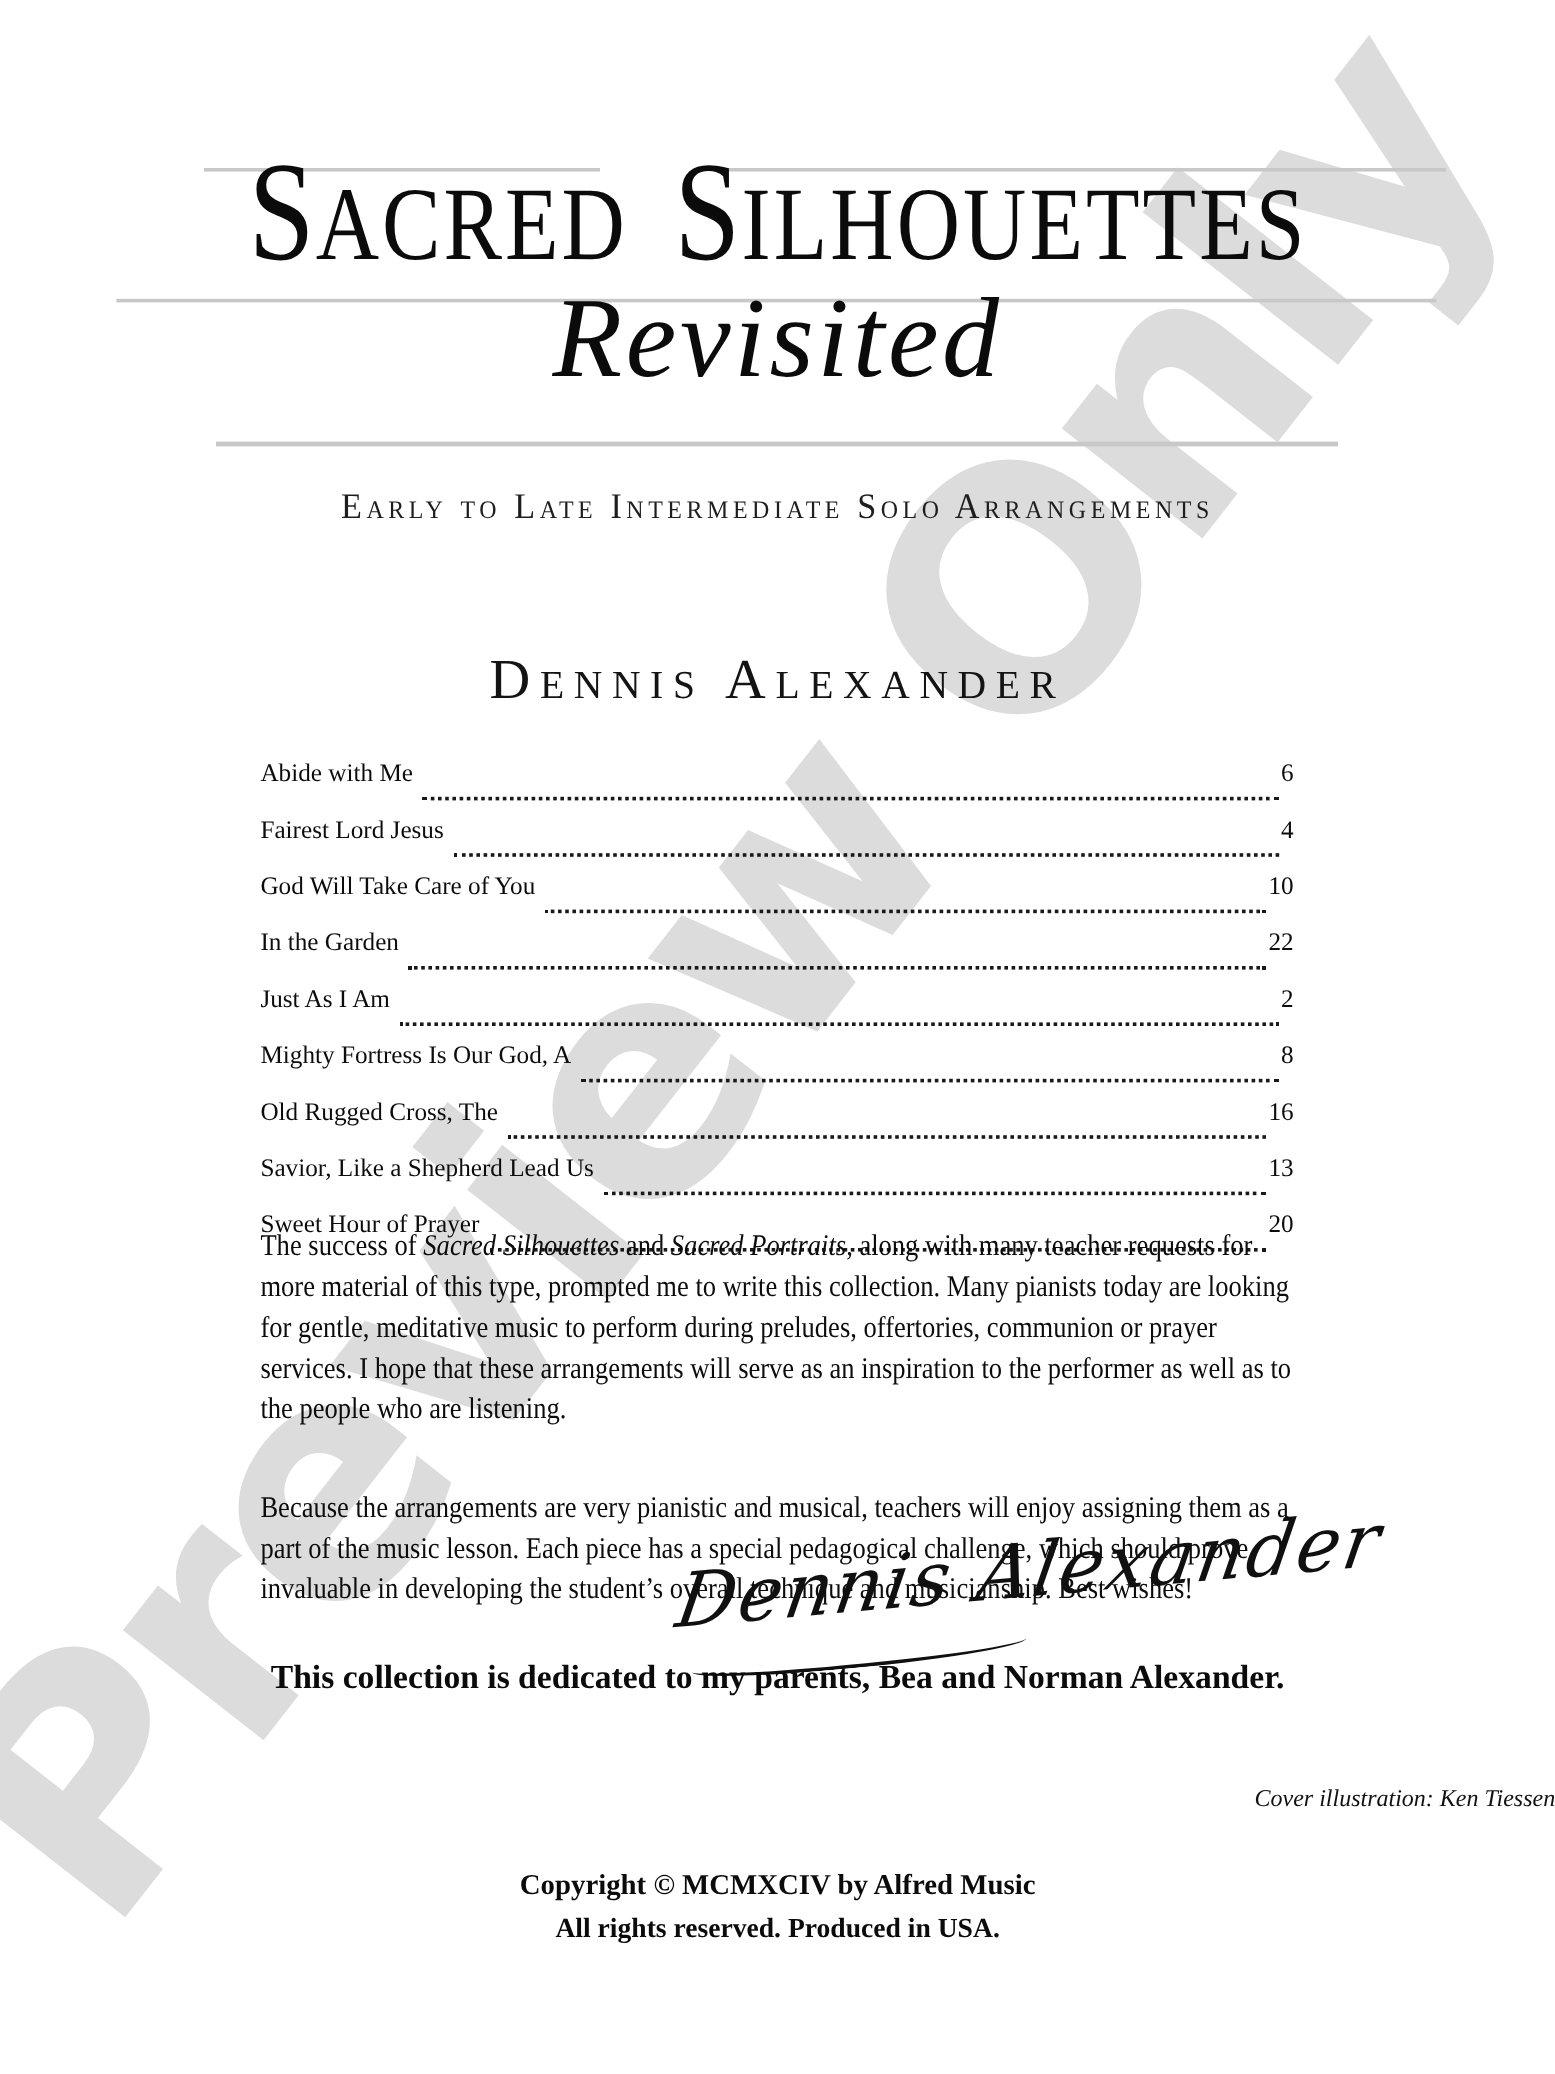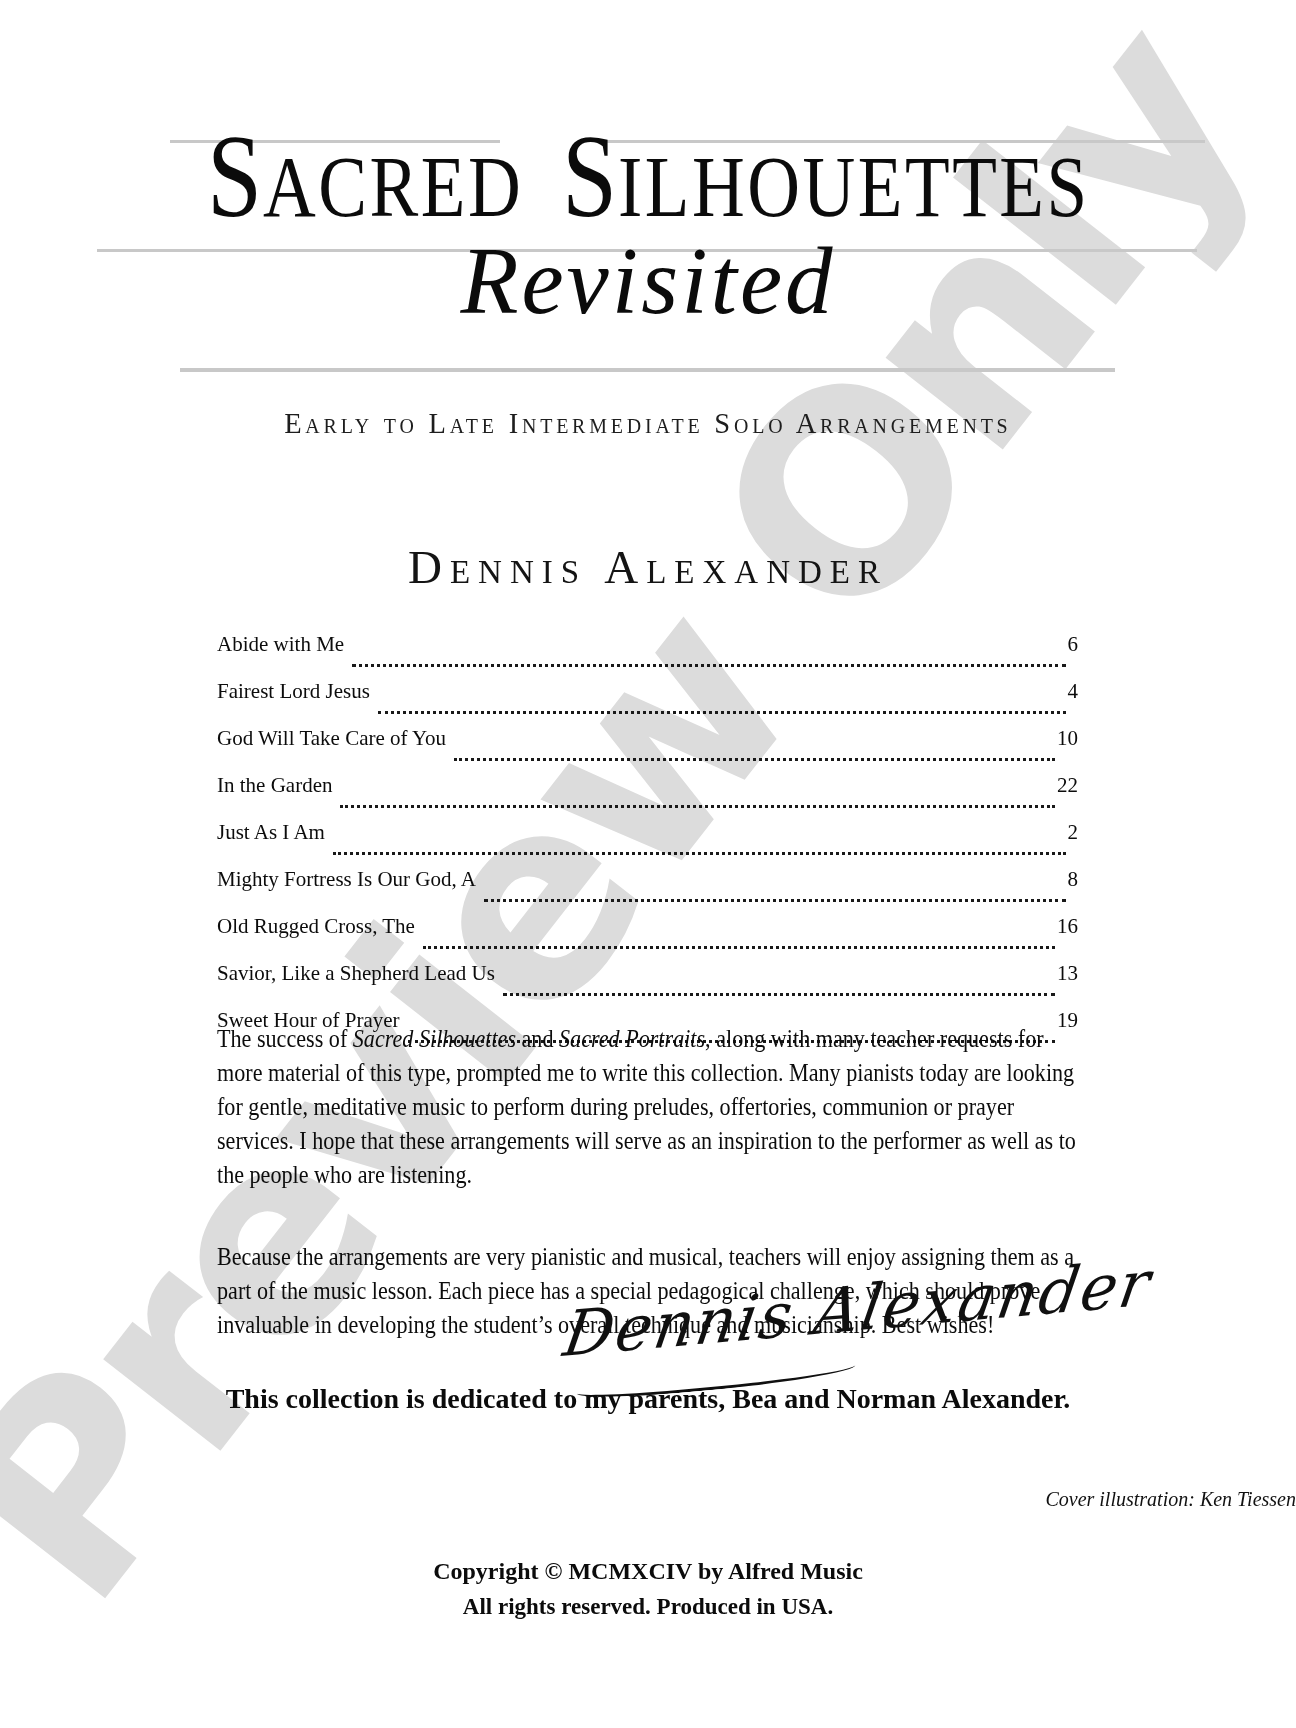--- a/index.html
+++ b/index.html
@@ -181,21 +181,21 @@
         <span class="toc-page">16</span>
       </div>
       <div class="toc-row">
         <span class="toc-title">Savior, Like a Shepherd Lead Us</span>
         <span class="toc-dots"></span>
         <span class="toc-page">13</span>
       </div>
       <div class="toc-row">
         <span class="toc-title">Sweet Hour of Prayer</span>
         <span class="toc-dots"></span>
-        <span class="toc-page">19</span>
+        <span class="toc-page">20</span>
       </div>
     </nav>
 
     <section class="para p1">
       <span>The success of </span><span class="ital">Sacred Silhouettes</span><span> and </span><span class="ital">Sacred Portraits</span><span>, along with many teacher requests for more material of this type, prompted me to write this collection.  Many pianists today are looking for gentle, meditative music to perform during preludes, offertories, communion or prayer services.  I hope that these arrangements will serve as an inspiration to the performer as well as to the people who are listening.</span>
     </section>
 
     <section class="para p2">Because the arrangements are very pianistic and musical, teachers will enjoy assigning them as a part of the music lesson.  Each piece has a special pedagogical challenge, which should prove invaluable in developing the student’s overall technique and musicianship.  Best wishes!</section>
 
     <div class="signature">

